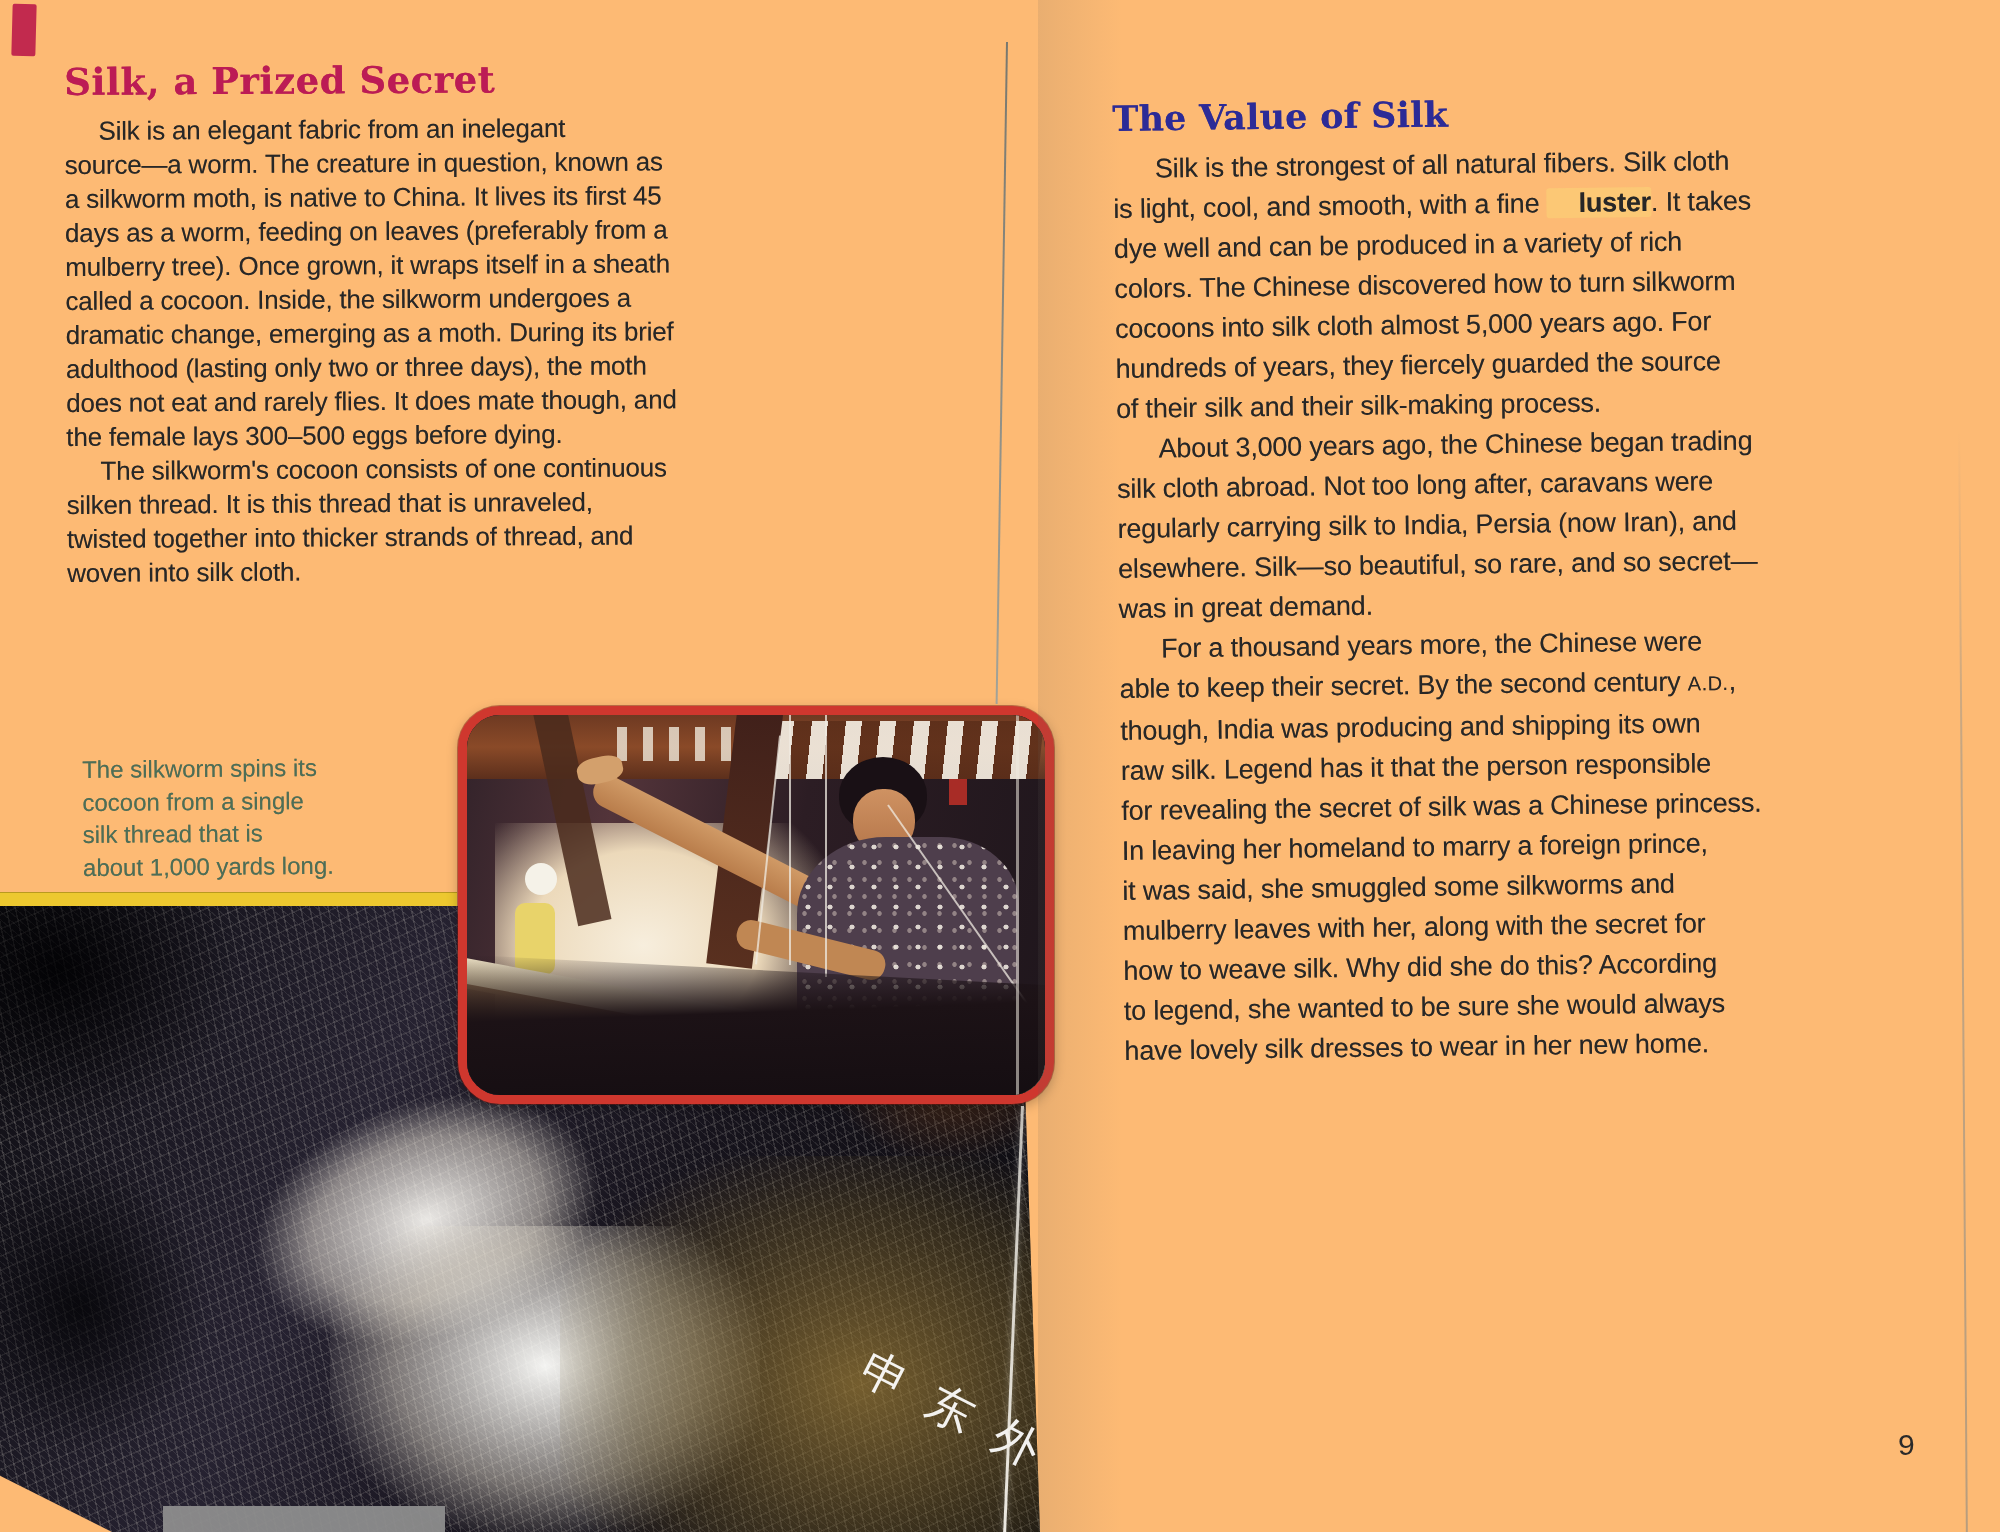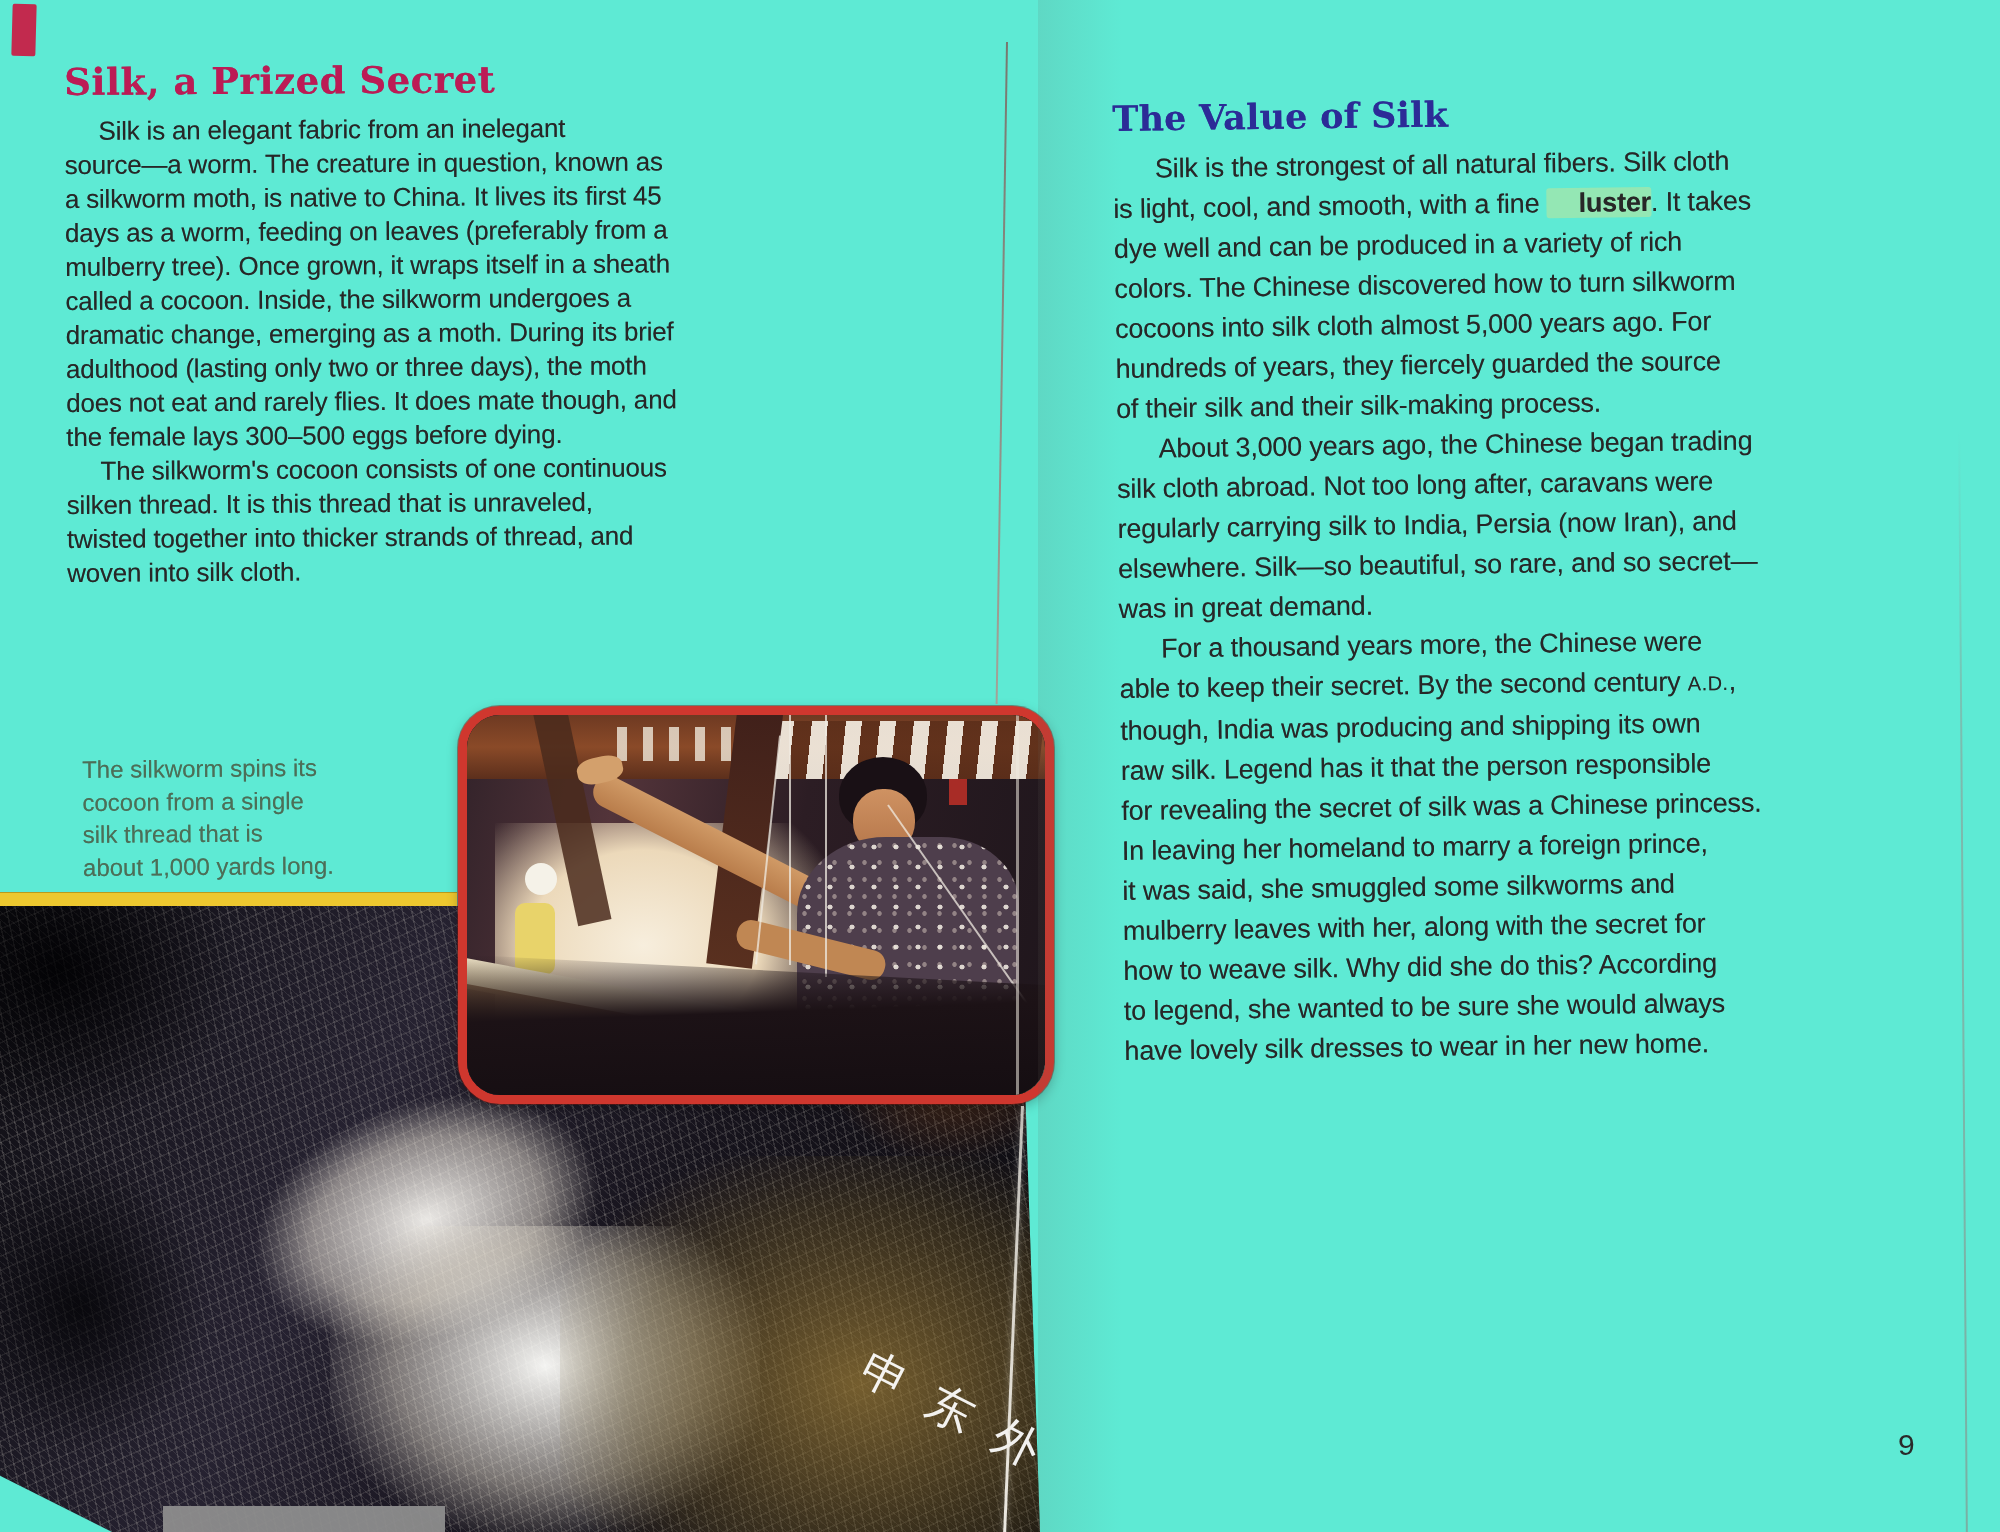--- a/index.html
+++ b/index.html
@@ -1,16 +1,16 @@
 <!DOCTYPE html>
 <html><head>
 <meta charset="utf-8">
 <style>
   html,body{margin:0;padding:0;background:#e8e8e6;}
-  .canvas{position:relative;width:2000px;height:1532px;background:#5eead4;overflow:hidden;
+  .canvas{position:relative;width:2000px;height:1532px;background:#fdba74;overflow:hidden;
           font-family:"Liberation Sans",sans-serif;}
 
   
   .col{position:absolute;}
   .left-col{left:64px;top:60px;width:720px;transform:rotate(-0.35deg);transform-origin:left top;}
   .right-col{left:1112px;top:98px;width:820px;transform:rotate(-0.75deg);transform-origin:left top;}
 
   h1{margin:0 0 10px 0;font-family:"DejaVu Serif","Liberation Serif",serif;font-weight:bold;}
   .left-col h1{font-size:37px;color:#bc1b55;letter-spacing:0.5px;text-shadow:0 0 0.5px rgba(150,10,60,.6);}
   .right-col h1{font-size:35px;color:#2c2b97;letter-spacing:0.2px;text-shadow:0 0 0.5px rgba(30,30,120,.6);}

